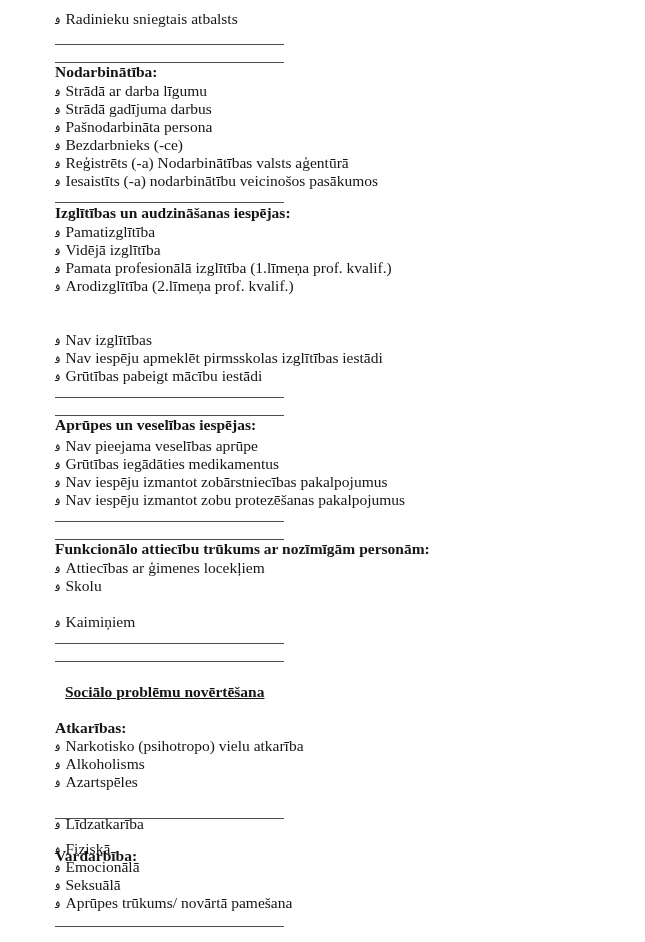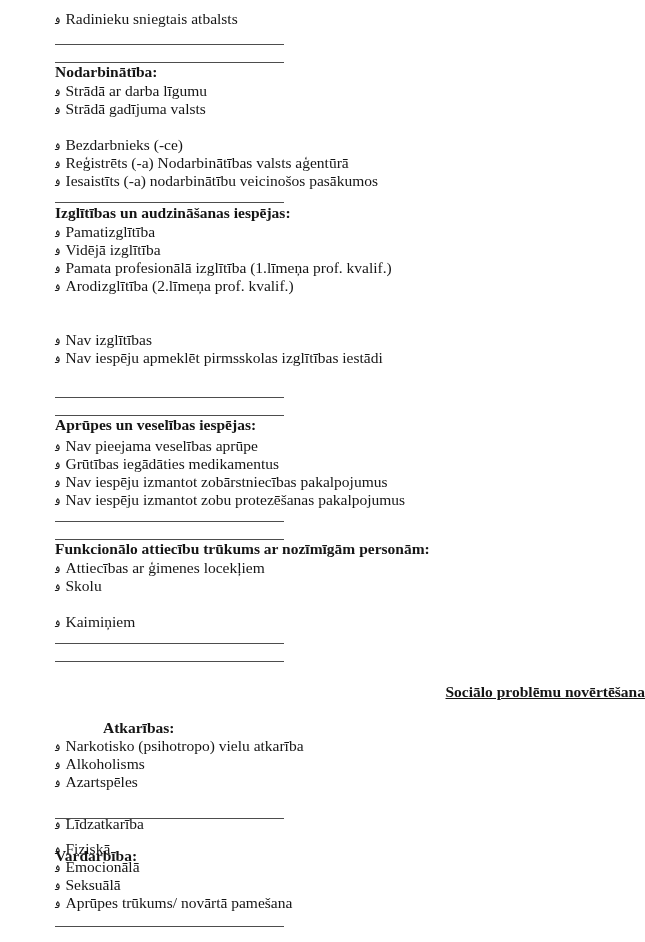--- a/index.html
+++ b/index.html
@@ -21,21 +21,21 @@
     left: 55px;
     line-height: 18px;
     white-space: nowrap;
   }
   .row.heading { font-weight: bold; }
   .row.center_heading {
     font-weight: bold;
     text-decoration: underline;
     left: 65px;
     width: 580px;
-    text-align: right;
+    text-align: left;
   }
   .rule {
     position: absolute;
     left: 55px;
     width: 229px;
     height: 0;
     border-top: 1.6px solid #4d4d4d;
   }
   .cb {
     font-family: "DejaVu Sans", sans-serif;
@@ -45,49 +45,51 @@
 </style>
 </head>
 <body>
 
 <div class="page">
     <div class="row item" style="top: 10px;"><span class="cb">ﻓ</span><span>Radinieku sniegtais atbalsts</span></div>
     <div class="rule" style="top: 44px;"></div>
     <div class="rule" style="top: 62px;"></div>
     <div class="row heading" style="top: 63px;">Nodarbinātība:</div>
     <div class="row item" style="top: 82px;"><span class="cb">ﻓ</span><span>Strādā ar darba līgumu</span></div>
-    <div class="row item" style="top: 100px;"><span class="cb">ﻓ</span><span>Strādā gadījuma valsts</span></div>
+    <div class="row item" style="top: 100px;"><span class="cb">ﻓ</span><span>Strādā gadījuma darbus</span></div>
+    <div class="row item" style="top: 118px;"><span class="cb">ﻓ</span><span>Pašnodarbināta persona</span></div>
     <div class="row item" style="top: 136px;"><span class="cb">ﻓ</span><span>Bezdarbnieks (-ce)</span></div>
     <div class="row item" style="top: 154px; text-align: right;"><span class="cb">ﻓ</span><span>Reģistrēts (-a) Nodarbinātības valsts aģentūrā</span></div>
     <div class="row item" style="top: 172px;"><span class="cb">ﻓ</span><span>Iesaistīts (-a) nodarbinātību veicinošos pasākumos</span></div>
     <div class="rule" style="top: 202px;"></div>
     <div class="row heading" style="top: 204px;">Izglītības un audzināšanas iespējas:</div>
     <div class="row item" style="top: 223px;"><span class="cb">ﻓ</span><span>Pamatizglītība</span></div>
     <div class="row item" style="top: 241px;"><span class="cb">ﻓ</span><span>Vidējā izglītība</span></div>
     <div class="row item" style="top: 259px;"><span class="cb">ﻓ</span><span>Pamata profesionālā izglītība (1.līmeņa prof. kvalif.)</span></div>
     <div class="row item" style="top: 277px;"><span class="cb">ﻓ</span><span>Arodizglītība (2.līmeņa prof. kvalif.)</span></div>
     <div class="row item" style="top: 331px;"><span class="cb">ﻓ</span><span>Nav izglītības</span></div>
     <div class="row item" style="top: 349px;"><span class="cb">ﻓ</span><span>Nav iespēju apmeklēt pirmsskolas izglītības iestādi</span></div>
+    <div class="row item" style="top: 367px;"><span class="cb">ﻓ</span><span>Grūtības pabeigt mācību iestādi</span></div>
     <div class="rule" style="top: 397px;"></div>
     <div class="rule" style="top: 415px;"></div>
     <div class="row heading" style="top: 416px;">Aprūpes un veselības iespējas:</div>
     <div class="row item" style="top: 437px;"><span class="cb">ﻓ</span><span>Nav pieejama veselības aprūpe</span></div>
     <div class="row item" style="top: 455px;"><span class="cb">ﻓ</span><span>Grūtības iegādāties medikamentus</span></div>
     <div class="row item" style="top: 473px;"><span class="cb">ﻓ</span><span>Nav iespēju izmantot zobārstniecības pakalpojumus</span></div>
     <div class="row item" style="top: 491px;"><span class="cb">ﻓ</span><span>Nav iespēju izmantot zobu protezēšanas pakalpojumus</span></div>
     <div class="rule" style="top: 521px;"></div>
     <div class="rule" style="top: 539px;"></div>
     <div class="row heading" style="top: 540px;">Funkcionālo attiecību trūkums ar nozīmīgām personām:</div>
     <div class="row item" style="top: 559px;"><span class="cb">ﻓ</span><span>Attiecības ar ģimenes locekļiem</span></div>
     <div class="row item" style="top: 577px;"><span class="cb">ﻓ</span><span>Skolu</span></div>
     <div class="row item" style="top: 613px;"><span class="cb">ﻓ</span><span>Kaimiņiem</span></div>
     <div class="rule" style="top: 643px;"></div>
     <div class="rule" style="top: 661px;"></div>
     <div class="row center_heading" style="top: 683px;">Sociālo problēmu novērtēšana</div>
-    <div class="row heading" style="top: 719px; margin-left: 48px;">Atkarības:</div>
+    <div class="row heading" style="top: 719px;">Atkarības:</div>
     <div class="row item" style="top: 737px;"><span class="cb">ﻓ</span><span>Narkotisko (psihotropo) vielu atkarība</span></div>
     <div class="row item" style="top: 755px;"><span class="cb">ﻓ</span><span>Alkoholisms</span></div>
     <div class="row item" style="top: 773px;"><span class="cb">ﻓ</span><span>Azartspēles</span></div>
     <div class="row item" style="top: 791px; margin-top: 24px;"><span class="cb">ﻓ</span><span>Līdzatkarība</span></div>
     <div class="rule" style="top: 818px;"></div>
     <div class="row heading" style="top: 847px;">Vardarbība:</div>
     <div class="row item" style="top: 840px;"><span class="cb">ﻓ</span><span>Fiziskā</span></div>
     <div class="row item" style="top: 858px;"><span class="cb">ﻓ</span><span>Emocionālā</span></div>
     <div class="row item" style="top: 876px;"><span class="cb">ﻓ</span><span>Seksuālā</span></div>
     <div class="row item" style="top: 894px;"><span class="cb">ﻓ</span><span>Aprūpes trūkums/ novārtā pamešana</span></div>

